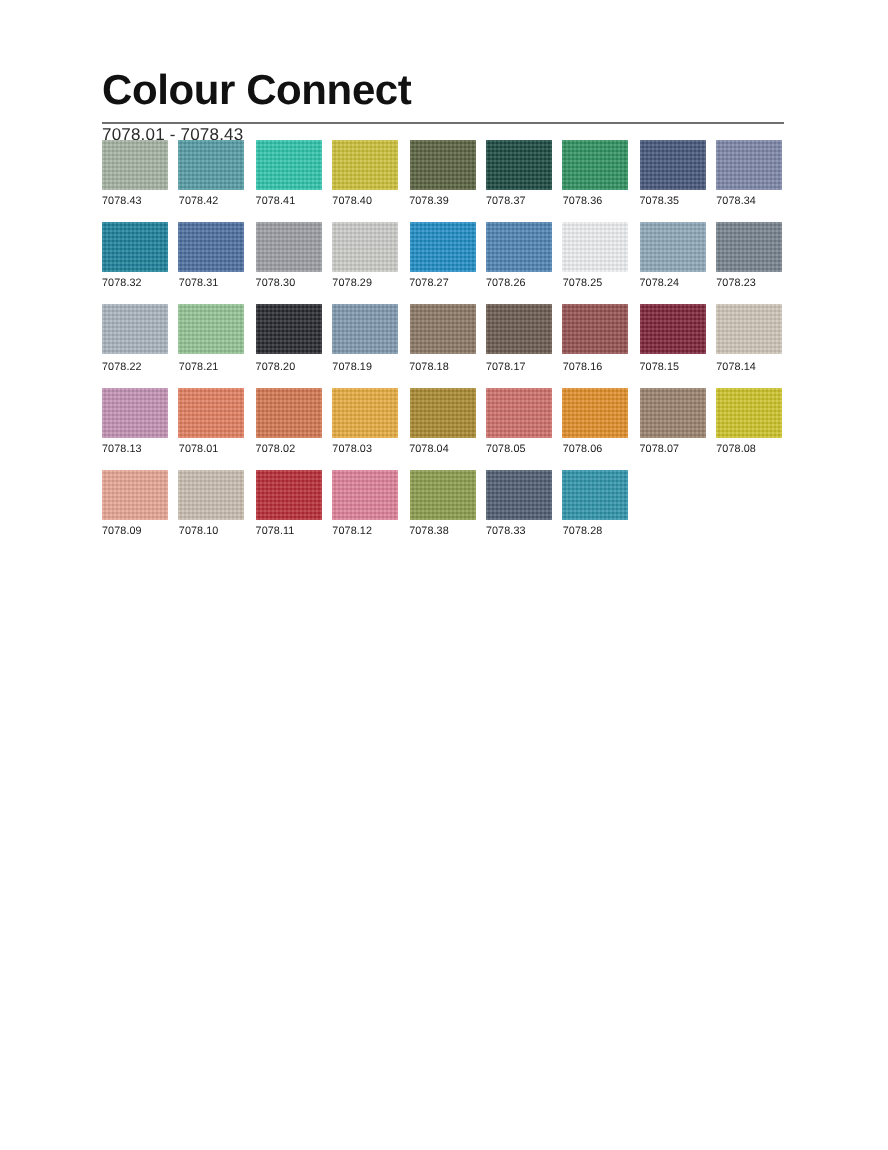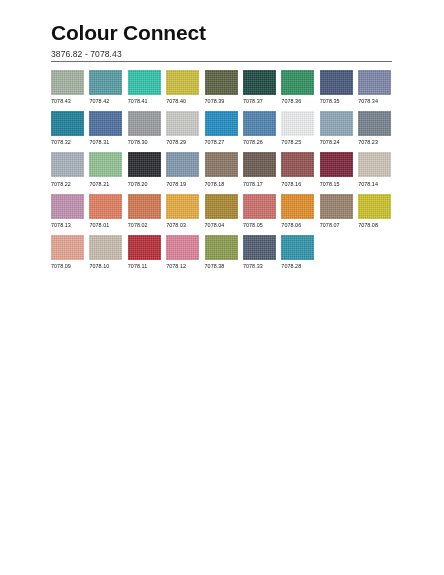--- a/index.html
+++ b/index.html
@@ -16,21 +16,21 @@
   .page {
     position: relative;
     width: 444px;
     height: 575px;
     box-sizing: border-box;
     padding: 0;
   }
   .header {
     position: absolute;
     left: 51px;
-    top: 22px;
+    top: 35px;
     width: 340px;
   }
   .title {
     font-size: 21px;
     font-weight: bold;
     color: #111111;
     letter-spacing: -0.2px;
     line-height: 1.05;
     margin: 0;
     white-space: nowrap;
@@ -95,21 +95,21 @@
     font-family: "Liberation Sans", sans-serif;
   }
 </style>
 </head>
 <body>
 
 <div class="page">
 
   <div class="header">
     <h1 class="title">Colour Connect</h1>
-    <p class="subtitle">3876.82 - 7078.43</p>
+    <p class="subtitle">7078.01 - 7078.43</p>
   </div>
 
   <div class="rule"></div>
 
   <div class="grid">
       <div class="row">
         <div class="cell">
           <div class="swatch" style="background: rgb(163, 178, 161);"></div>
           <div class="code">7078.43</div>
         </div>

